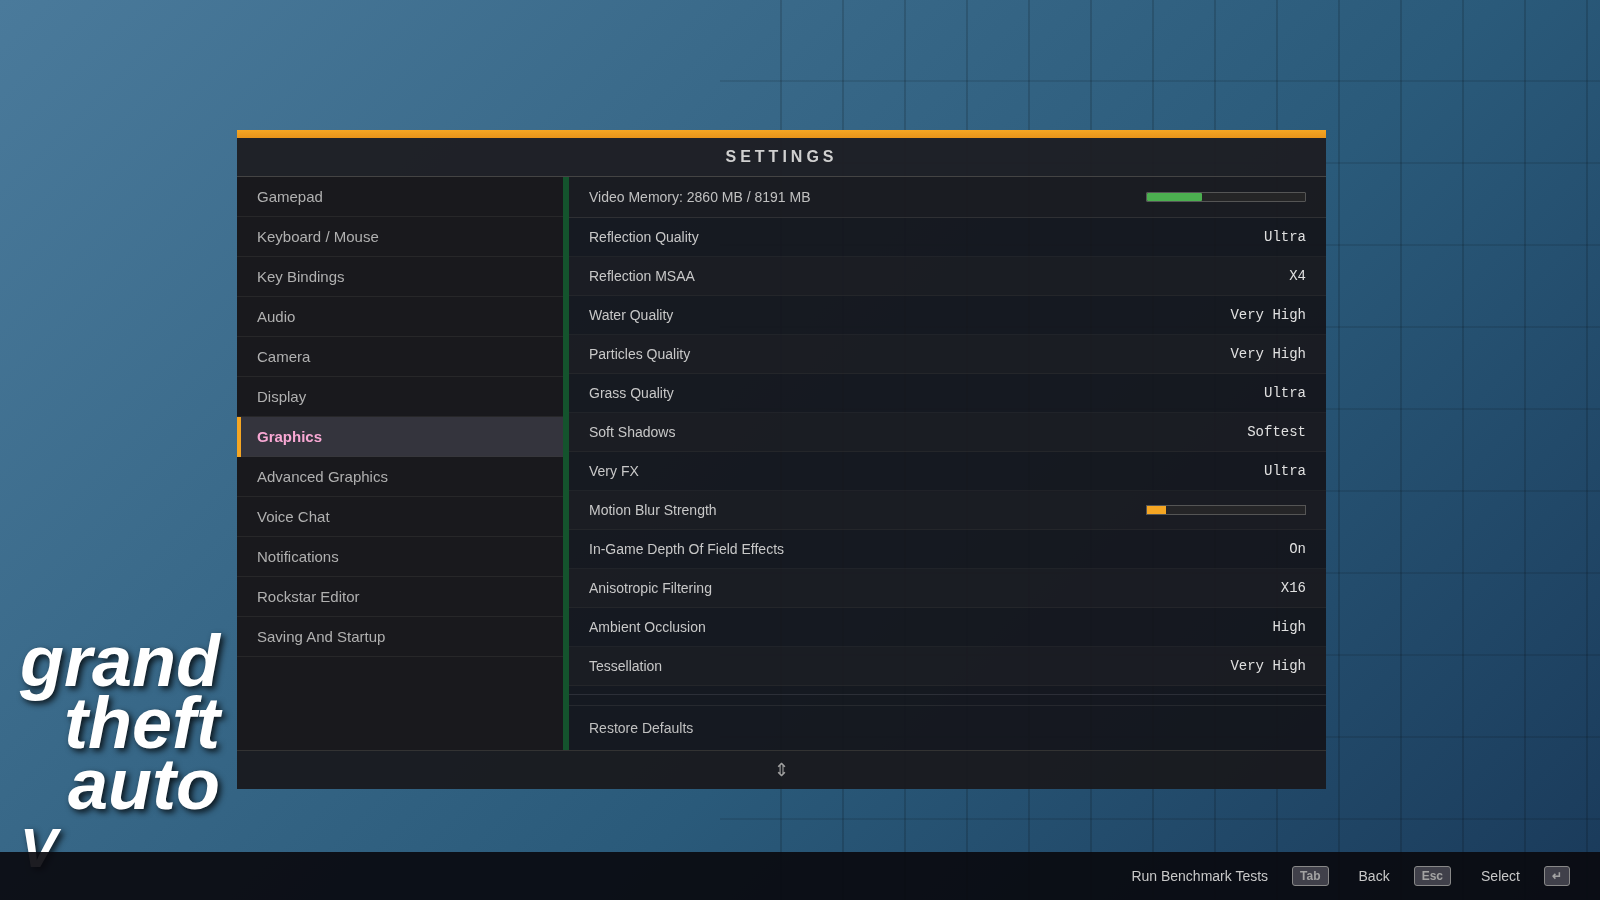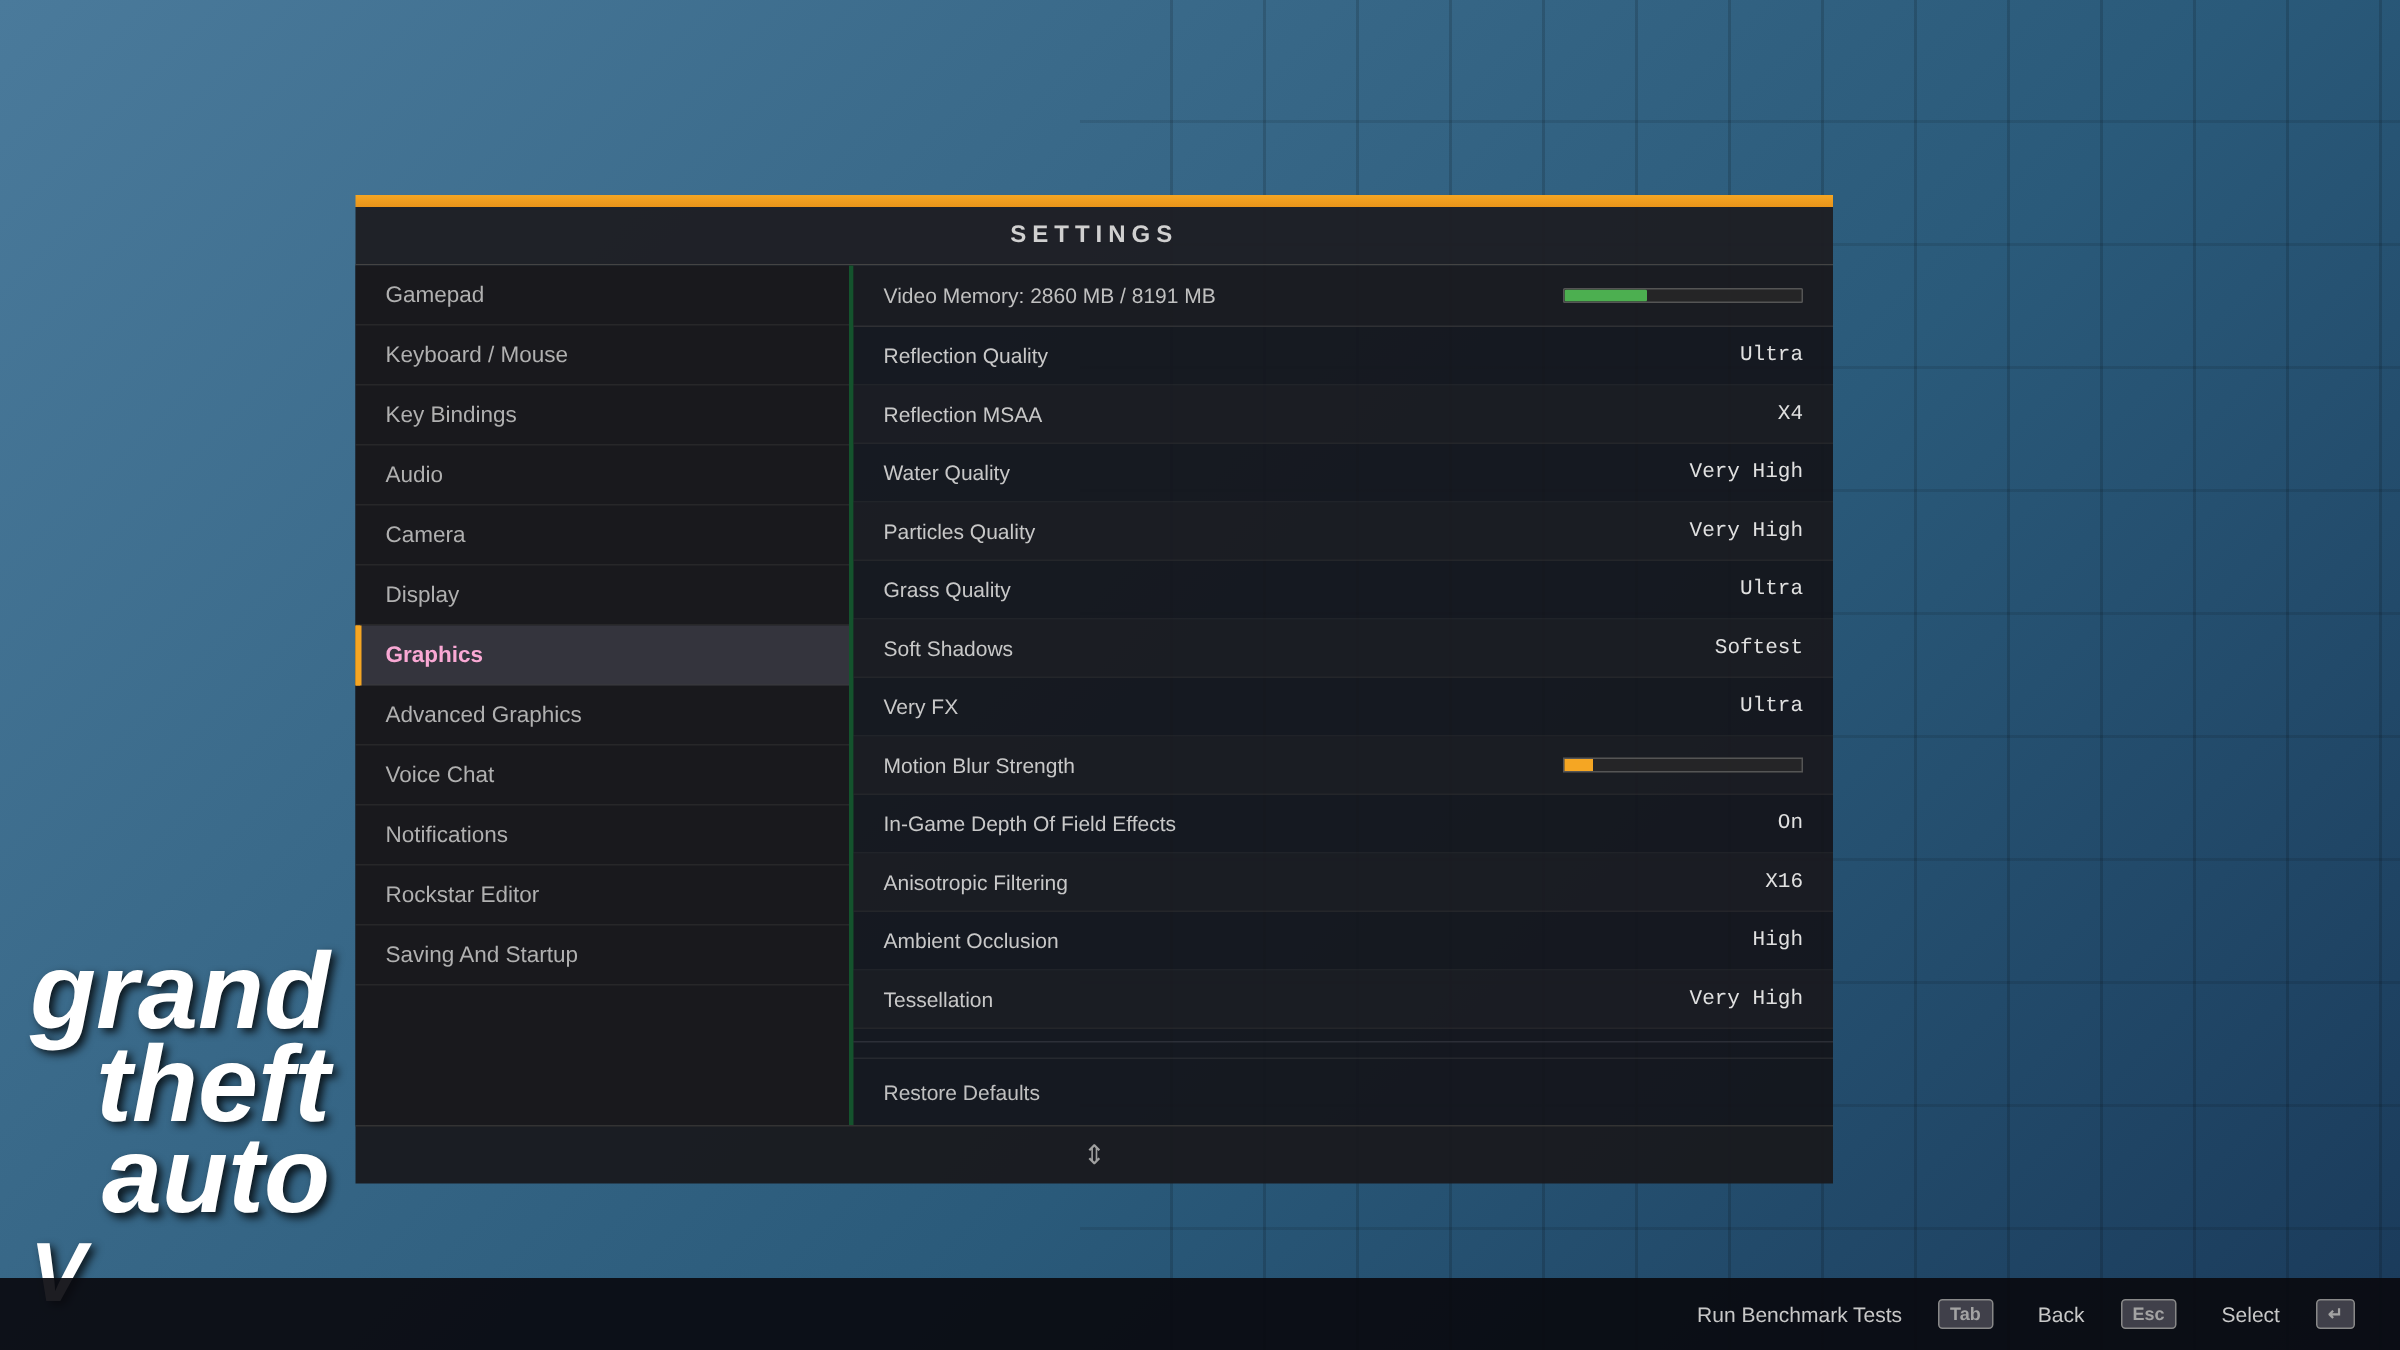--- a/index.html
+++ b/index.html
@@ -44,21 +44,21 @@
       color: white;
       text-shadow: 3px 3px 6px rgba(0,0,0,0.8);
       font-family: 'Arial Black', Arial, sans-serif;
     }
 
     
     .settings-dialog {
       position: absolute;
       left: 237px;
       top: 130px;
-      width: 985px;
+      width: 1089px;
       background: transparent;
       z-index: 20;
     }
 
     
     .settings-header {
       background: linear-gradient(to bottom, #f5a623, #e8941a);
       height: 8px;
       width: 100%;
     }
@@ -81,21 +81,21 @@
     .settings-body {
       display: flex;
       background: rgba(20, 20, 25, 0.92);
     }
 
     
     .sidebar {
       width: 332px;
       flex-shrink: 0;
       background: rgba(25, 25, 30, 0.95);
-      border-right: 3px solid #14532d;
+      border-right: 6px solid #14532d;
     }
 
     .sidebar-item {
       padding: 11px 20px;
       color: #b0b0b0;
       font-size: 15px;
       cursor: pointer;
       border-bottom: 1px solid rgba(60,60,60,0.4);
       display: flex;
       align-items: center;

